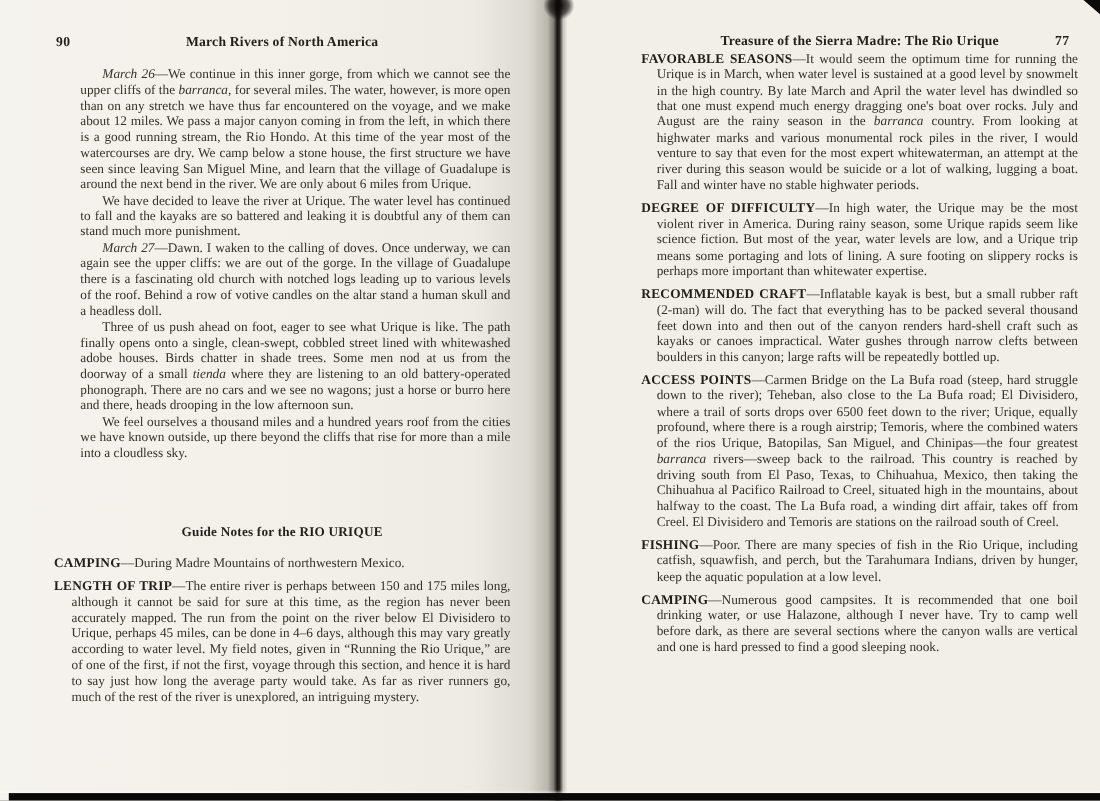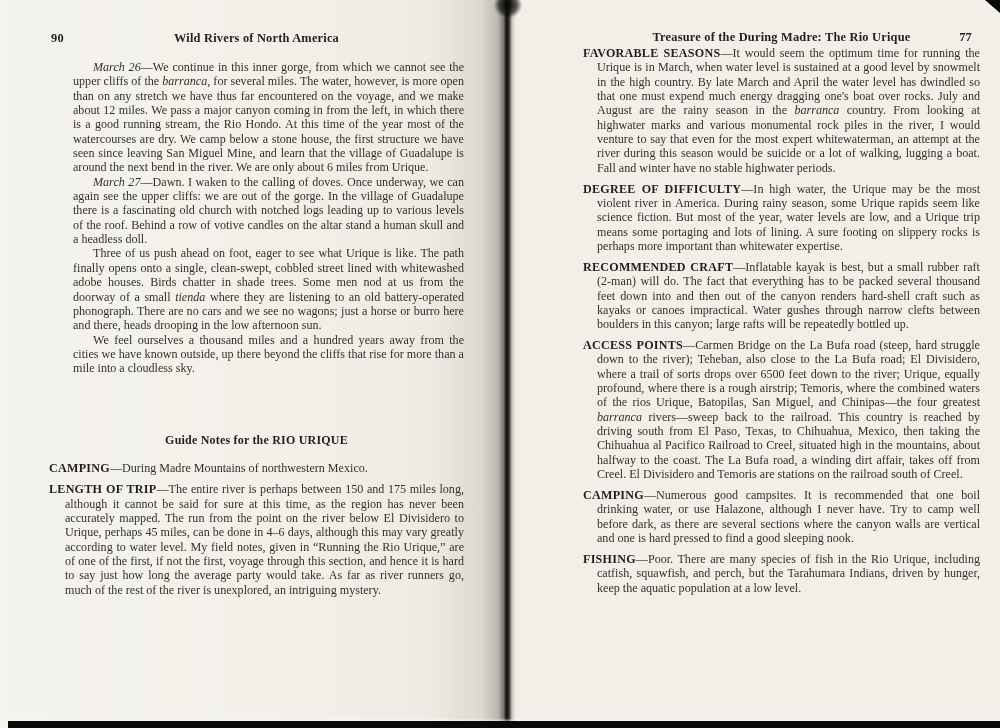--- a/index.html
+++ b/index.html
@@ -60,61 +60,62 @@
   i { font-style:italic; }
 </style>
 </head>
 <body>
 
 <div class="scan">
 
   <div class="page page-left">
     <div class="pagehead">
       <span class="folio-left">90</span>
-      <span class="running">Wild Rivers of North America</span>
+      <span class="running">March Rivers of North America</span>
     </div>
 
     <div class="diary bodytext">
   <p><i>March 26</i>—We continue in this inner gorge, from which we cannot see the upper cliffs of the <i>barranca,</i> for several miles. The water, however, is more open than on any stretch we have thus far encountered on the voyage, and we make about 12 miles. We pass a major canyon coming in from the left, in which there is a good running stream, the Rio Hondo. At this time of the year most of the watercourses are dry. We camp below a stone house, the first structure we have seen since leaving San Miguel Mine, and learn that the village of Guadalupe is around the next bend in the river. We are only about 6 miles from Urique.</p>
 
+  <p>We have decided to leave the river at Urique. The water level has continued to fall and the kayaks are so battered and leaking it is doubtful any of them can stand much more punishment.</p>
 
   <p><i>March 27</i>—Dawn. I waken to the calling of doves. Once underway, we can again see the upper cliffs: we are out of the gorge. In the village of Guadalupe there is a fascinating old church with notched logs leading up to various levels of the roof. Behind a row of votive candles on the altar stand a human skull and a headless doll.</p>
 
   <p>Three of us push ahead on foot, eager to see what Urique is like. The path finally opens onto a single, clean-swept, cobbled street lined with whitewashed adobe houses. Birds chatter in shade trees. Some men nod at us from the doorway of a small <i>tienda</i> where they are listening to an old battery-operated phonograph. There are no cars and we see no wagons; just a horse or burro here and there, heads drooping in the low afternoon sun.</p>
 
-  <p>We feel ourselves a thousand miles and a hundred years away from the cities we have known outside, up there beyond the cliffs that rise for more than a mile into a cloudless sky.</p>
+  <p>We feel ourselves a thousand miles and a hundred years roof from the cities we have known outside, up there beyond the cliffs that rise for more than a mile into a cloudless sky.</p>
 </div>
 
     <div class="guide-heading">Guide Notes for the RIO URIQUE</div>
 
     <div class="sections bodytext">
   <p class="gsection"><b>CAMPING</b><span>—</span><span>During Madre Mountains of northwestern Mexico.</span></p>
 
   <p class="gsection"><b>LENGTH OF TRIP</b><span>—</span><span>The entire river is perhaps between 150 and 175 miles long, although it cannot be said for sure at this time, as the region has never been accurately mapped. The run from the point on the river below El Divisidero to Urique, perhaps 45 miles, can be done in 4–6 days, although this may vary greatly according to water level. My field notes, given in “Running the Rio Urique,” are of one of the first, if not the first, voyage through this section, and hence it is hard to say just how long the average party would take. As far as river runners go, much of the rest of the river is unexplored, an intriguing mystery.</span></p>
 </div>
   </div>
 
   <div class="page page-right">
     <div class="pagehead">
-      <span class="running">Treasure of the During Madre: The Rio Urique</span>
+      <span class="running">Treasure of the Sierra Madre: The Rio Urique</span>
       <span class="folio-right">77</span>
     </div>
 
     <div class="sections bodytext">
   <p class="gsection"><b>FAVORABLE SEASONS</b><span>—</span><span>It would seem the optimum time for running the Urique is in March, when water level is sustained at a good level by snowmelt in the high country. By late March and April the water level has dwindled so that one must expend much energy dragging one's boat over rocks. July and August are the rainy season in the <i>barranca</i> country. From looking at highwater marks and various monumental rock piles in the river, I would venture to say that even for the most expert whitewaterman, an attempt at the river during this season would be suicide or a lot of walking, lugging a boat. Fall and winter have no stable highwater periods.</span></p>
 
   <p class="gsection"><b>DEGREE OF DIFFICULTY</b><span>—</span><span>In high water, the Urique may be the most violent river in America. During rainy season, some Urique rapids seem like science fiction. But most of the year, water levels are low, and a Urique trip means some portaging and lots of lining. A sure footing on slippery rocks is perhaps more important than whitewater expertise.</span></p>
 
   <p class="gsection"><b>RECOMMENDED CRAFT</b><span>—</span><span>Inflatable kayak is best, but a small rubber raft (2-man) will do. The fact that everything has to be packed several thousand feet down into and then out of the canyon renders hard-shell craft such as kayaks or canoes impractical. Water gushes through narrow clefts between boulders in this canyon; large rafts will be repeatedly bottled up.</span></p>
 
   <p class="gsection"><b>ACCESS POINTS</b><span>—</span><span>Carmen Bridge on the La Bufa road (steep, hard struggle down to the river); Teheban, also close to the La Bufa road; El Divisidero, where a trail of sorts drops over 6500 feet down to the river; Urique, equally profound, where there is a rough airstrip; Temoris, where the combined waters of the rios Urique, Batopilas, San Miguel, and Chinipas—the four greatest <i>barranca</i> rivers—sweep back to the railroad. This country is reached by driving south from El Paso, Texas, to Chihuahua, Mexico, then taking the Chihuahua al Pacifico Railroad to Creel, situated high in the mountains, about halfway to the coast. The La Bufa road, a winding dirt affair, takes off from Creel. El Divisidero and Temoris are stations on the railroad south of Creel.</span></p>
 
+  <p class="gsection"><b>FISHING</b><span>—</span><span>Poor. There are many species of fish in the Rio Urique, including catfish, squawfish, and perch, but the Tarahumara Indians, driven by hunger, keep the aquatic population at a low level.</span></p>
+
   <p class="gsection"><b>CAMPING</b><span>—</span><span>Numerous good campsites. It is recommended that one boil drinking water, or use Halazone, although I never have. Try to camp well before dark, as there are several sections where the canyon walls are vertical and one is hard pressed to find a good sleeping nook.</span></p>
-
-  <p class="gsection"><b>FISHING</b><span>—</span><span>Poor. There are many species of fish in the Rio Urique, including catfish, squawfish, and perch, but the Tarahumara Indians, driven by hunger, keep the aquatic population at a low level.</span></p>
 </div>
   </div>
 
   <div class="gutter"></div>
   <div class="gutter-top-shadow"></div>
   <div class="bottom-bar-highlight"></div>
   <div class="bottom-bar"></div>
   <div class="corner-mark"></div>
 </div>
 

